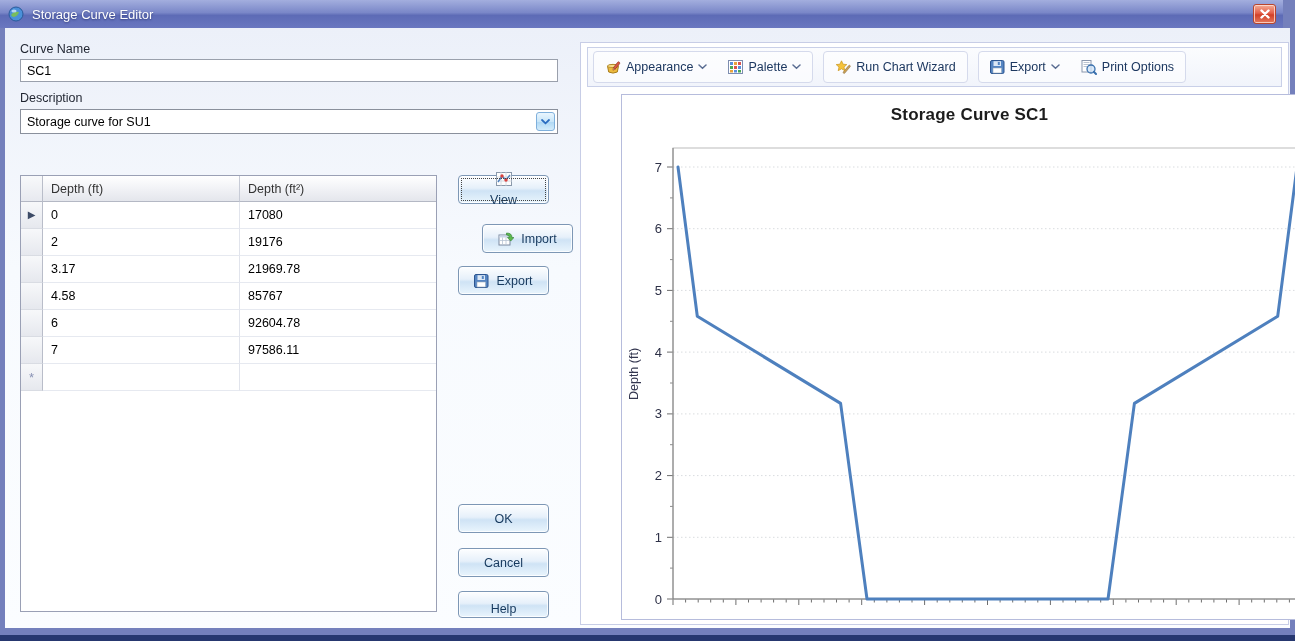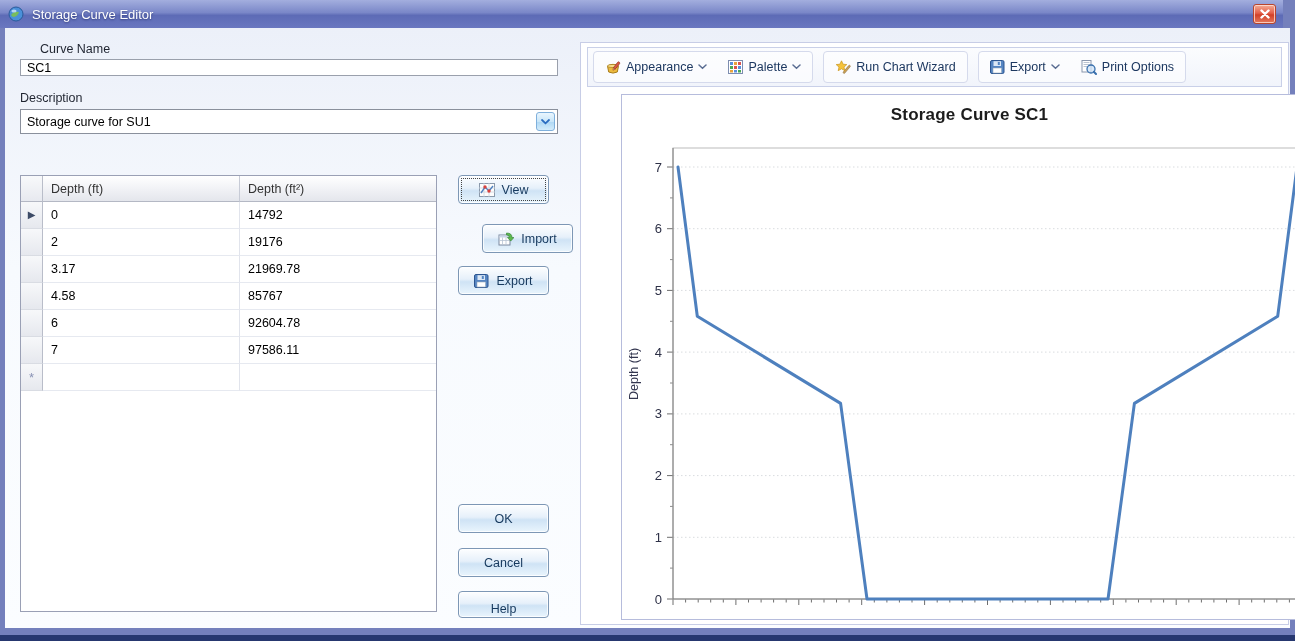--- a/index.html
+++ b/index.html
@@ -12,21 +12,21 @@
   #titlebar .title{color:#fff;font-size:13px;text-shadow:0 1px 2px rgba(20,30,80,.55);}
   #close-btn{position:absolute;right:7px;top:4px;width:23px;height:20px;border-radius:3px;
     background:linear-gradient(#f4ad97,#e4604a 45%,#d13f27 55%,#e57a5d);
     border:1px solid #b8452d;box-shadow:inset 0 0 0 1px rgba(255,230,220,.75);
     display:flex;align-items:center;justify-content:center;cursor:pointer;}
   #bottom-strip{position:absolute;left:0;right:0;bottom:0;height:6px;background:#26376f;}
   #content{position:absolute;left:5px;right:5px;top:28px;bottom:13px;
     background:linear-gradient(#ecf0f9,#f7fafe 40%,#fbfdff);}
   
   .lbl{position:absolute;font-size:12.5px;color:#1f2430;}
-  .tfield{position:absolute;height:17px;border:1px solid #9aa0ac;background:#fff;
+  .tfield{position:absolute;height:23px;border:1px solid #9aa0ac;background:#fff;
     font-size:12.5px;color:#000;padding:2px 6px;}
   #combo{position:absolute;height:25px;border:1px solid #8a909c;background:#fff;}
   #combo input{position:absolute;inset:1px 24px 1px 1px;border:0;font-size:12.5px;padding:2px 5px;outline:none;}
   #combo-arrow{position:absolute;right:2px;top:2px;width:19px;height:19px;border-radius:3px;
     border:1px solid #7fb0dc;background:linear-gradient(#eaf6fe,#c9e6f9 50%,#aed7f4 51%,#d4ecfb);
     display:flex;align-items:center;justify-content:center;cursor:pointer;}
   
   #grid{position:absolute;border:1px solid #9aa0b5;background:#fff;overflow:hidden;}
   .grid-head{display:flex;height:26px;}
   .hcell{background:linear-gradient(#ffffff,#f0f1f5 55%,#e4e6ec);border-right:1px solid #c7cbd6;
@@ -39,21 +39,21 @@
     border-right:1px solid #e1e4ec;border-bottom:1px solid #e6e9f0;}
   .col-depth{width:197px;}
   .col-area{width:196px;border-right:0;}
   .cur-arrow{color:#3c4a66;font-size:10px;line-height:1;}
   .star-marker{color:#8a93b5;font-size:13px;line-height:1;}
   
   .gbtn{position:absolute;width:91px;height:29px;border:1px solid #7d97b5;border-radius:4px;
     background:linear-gradient(#fdfeff,#e6f0fa 45%,#cfe3f5 55%,#e9f5fd);
     color:#16395e;font-size:12.5px;display:flex;align-items:center;justify-content:center;gap:7px;
     box-shadow:inset 0 0 0 1px rgba(255,255,255,.8);cursor:pointer;}
-  .gbtn.focused{outline:1px dotted #444;outline-offset:-4px;}
+  .gbtn.focused{outline:1px dotted #444;outline-offset:-4px;flex-direction:column;}
   
   #right-panel{position:absolute;background:#fff;border:1px solid #c7cde6;}
   #toolbar{position:absolute;background:linear-gradient(#fbfcfe,#f1f4fb);border:1px solid #c9d0e8;
     display:flex;align-items:center;padding:0 5px;gap:10px;}
   .tb-group{display:flex;align-items:center;gap:5px;height:32px;padding:0 3px;
     border:1px solid #d5daec;border-radius:4px;background:rgba(255,255,255,.55);}
   .tb-btn{height:26px;display:flex;align-items:center;gap:5px;padding:0 7px;border-radius:3px;
     border:1px solid transparent;color:#1d3860;font-size:12.5px;cursor:pointer;white-space:nowrap;}
   #chartbox{position:absolute;background:#fff;border:1px solid #b6bcdc;margin-left:34px;}
   #chart-title{position:absolute;left:0;right:0;top:10px;text-align:center;
@@ -79,21 +79,21 @@
       <svg width="10" height="10" viewBox="0 0 10 10">
         <path d="M1.5 1.5 L8.5 8.5 M8.5 1.5 L1.5 8.5" stroke="#fff" stroke-width="2.4" stroke-linecap="round"></path>
       </svg>
     </div>
   </div>
 
   <div id="bottom-strip"></div>
 
   <div id="content">
 
-    <div class="lbl" style="left:15px;top:14px;margin-left:20px;">Curve Name</div>
+    <div class="lbl" style="left:15px;top:14px;">Curve Name</div>
     <input class="tfield" style="left: 15px; top: 31px; width: 538px;" value="SC1">
     <div class="lbl" style="left:15px;top:63px;">Description</div>
     <div id="combo" style="left:15px;top:81px;width:538px;">
       <input value="Storage curve for SU1" style="">
       <div id="combo-arrow">
         <svg width="9" height="6" viewBox="0 0 9 6">
           <path d="M1 1 L4.5 4.3 L8 1" stroke="#2a6cc0" stroke-width="1.8" fill="none" stroke-linecap="round"></path>
         </svg>
       </div>
     </div>
@@ -103,21 +103,21 @@
         <div class="corner"></div>
         <div class="hcell col-depth">Depth (ft)</div>
         <div class="hcell col-area">Depth (ft²)</div>
       </div>
       <div id="grid-body">
           <div class="grid-row">
             <div class="row-selector">
               <span class="cur-arrow">▶</span>
             </div>
             <div class="grid-cell col-depth">0</div>
-            <div class="grid-cell col-area">14792</div>
+            <div class="grid-cell col-area">17080</div>
           </div>
           <div class="grid-row">
             <div class="row-selector"></div>
             <div class="grid-cell col-depth">2</div>
             <div class="grid-cell col-area">19176</div>
           </div>
           <div class="grid-row">
             <div class="row-selector"></div>
             <div class="grid-cell col-depth">3.17</div>
             <div class="grid-cell col-area">21969.78</div>

